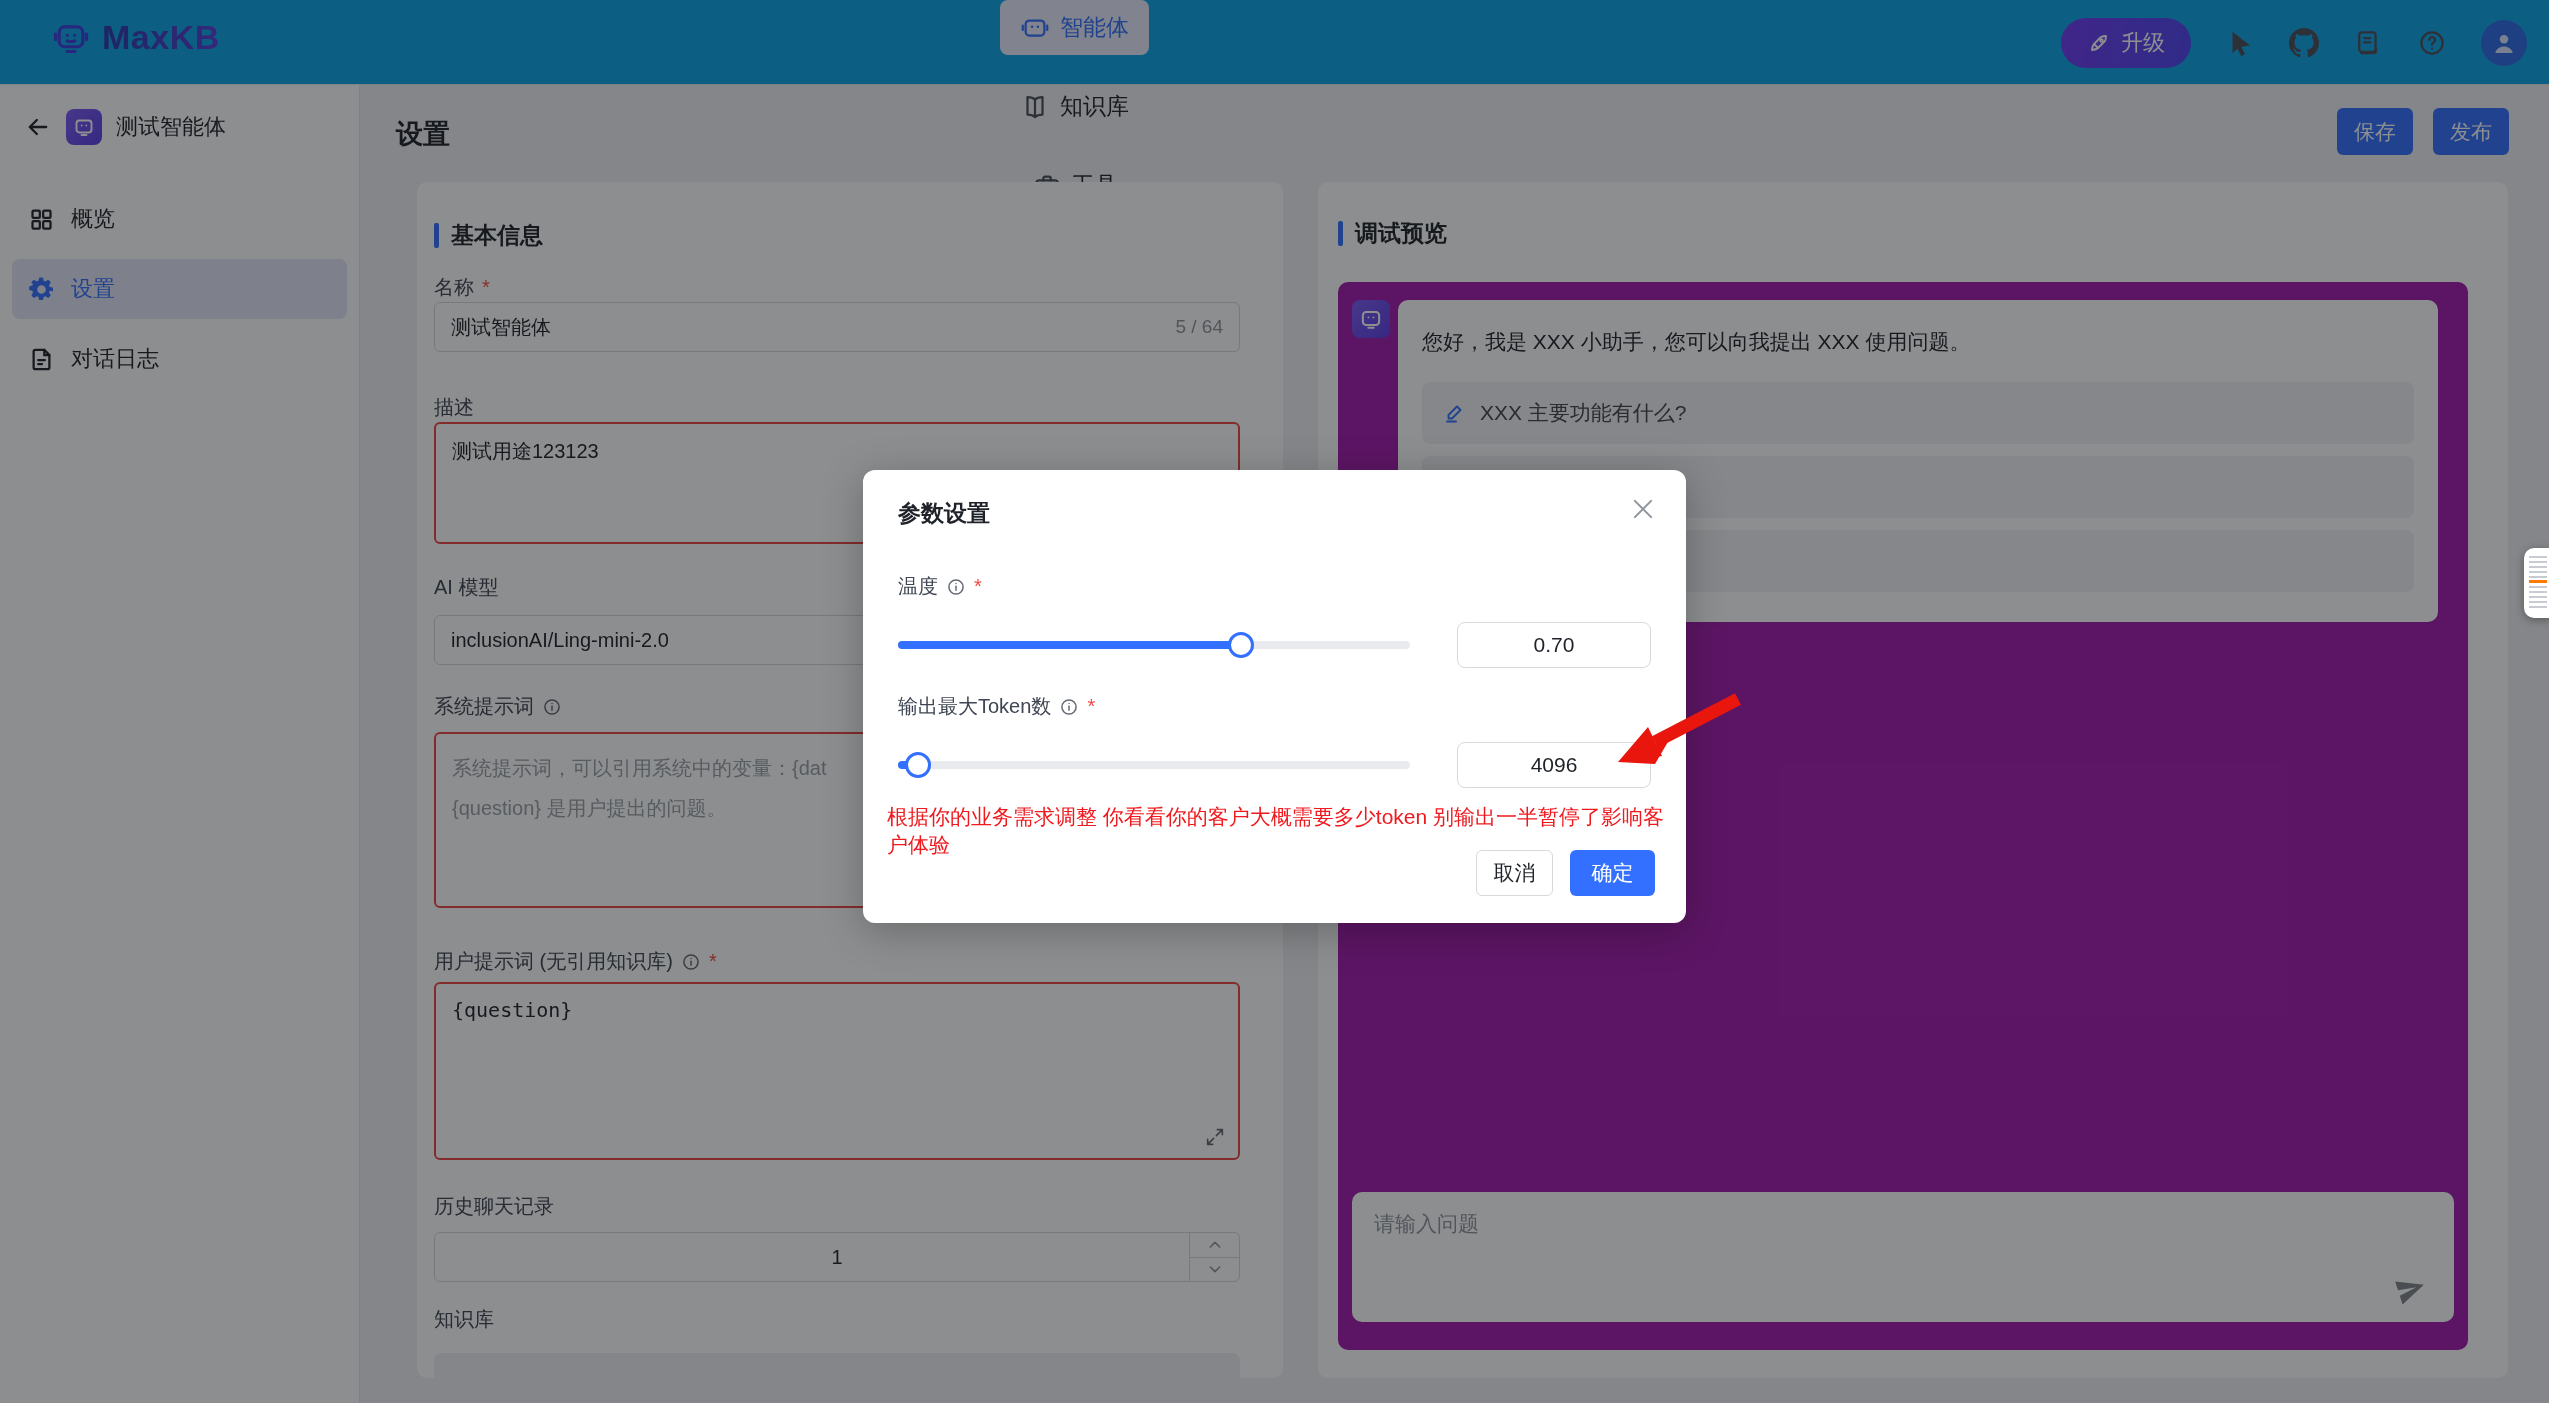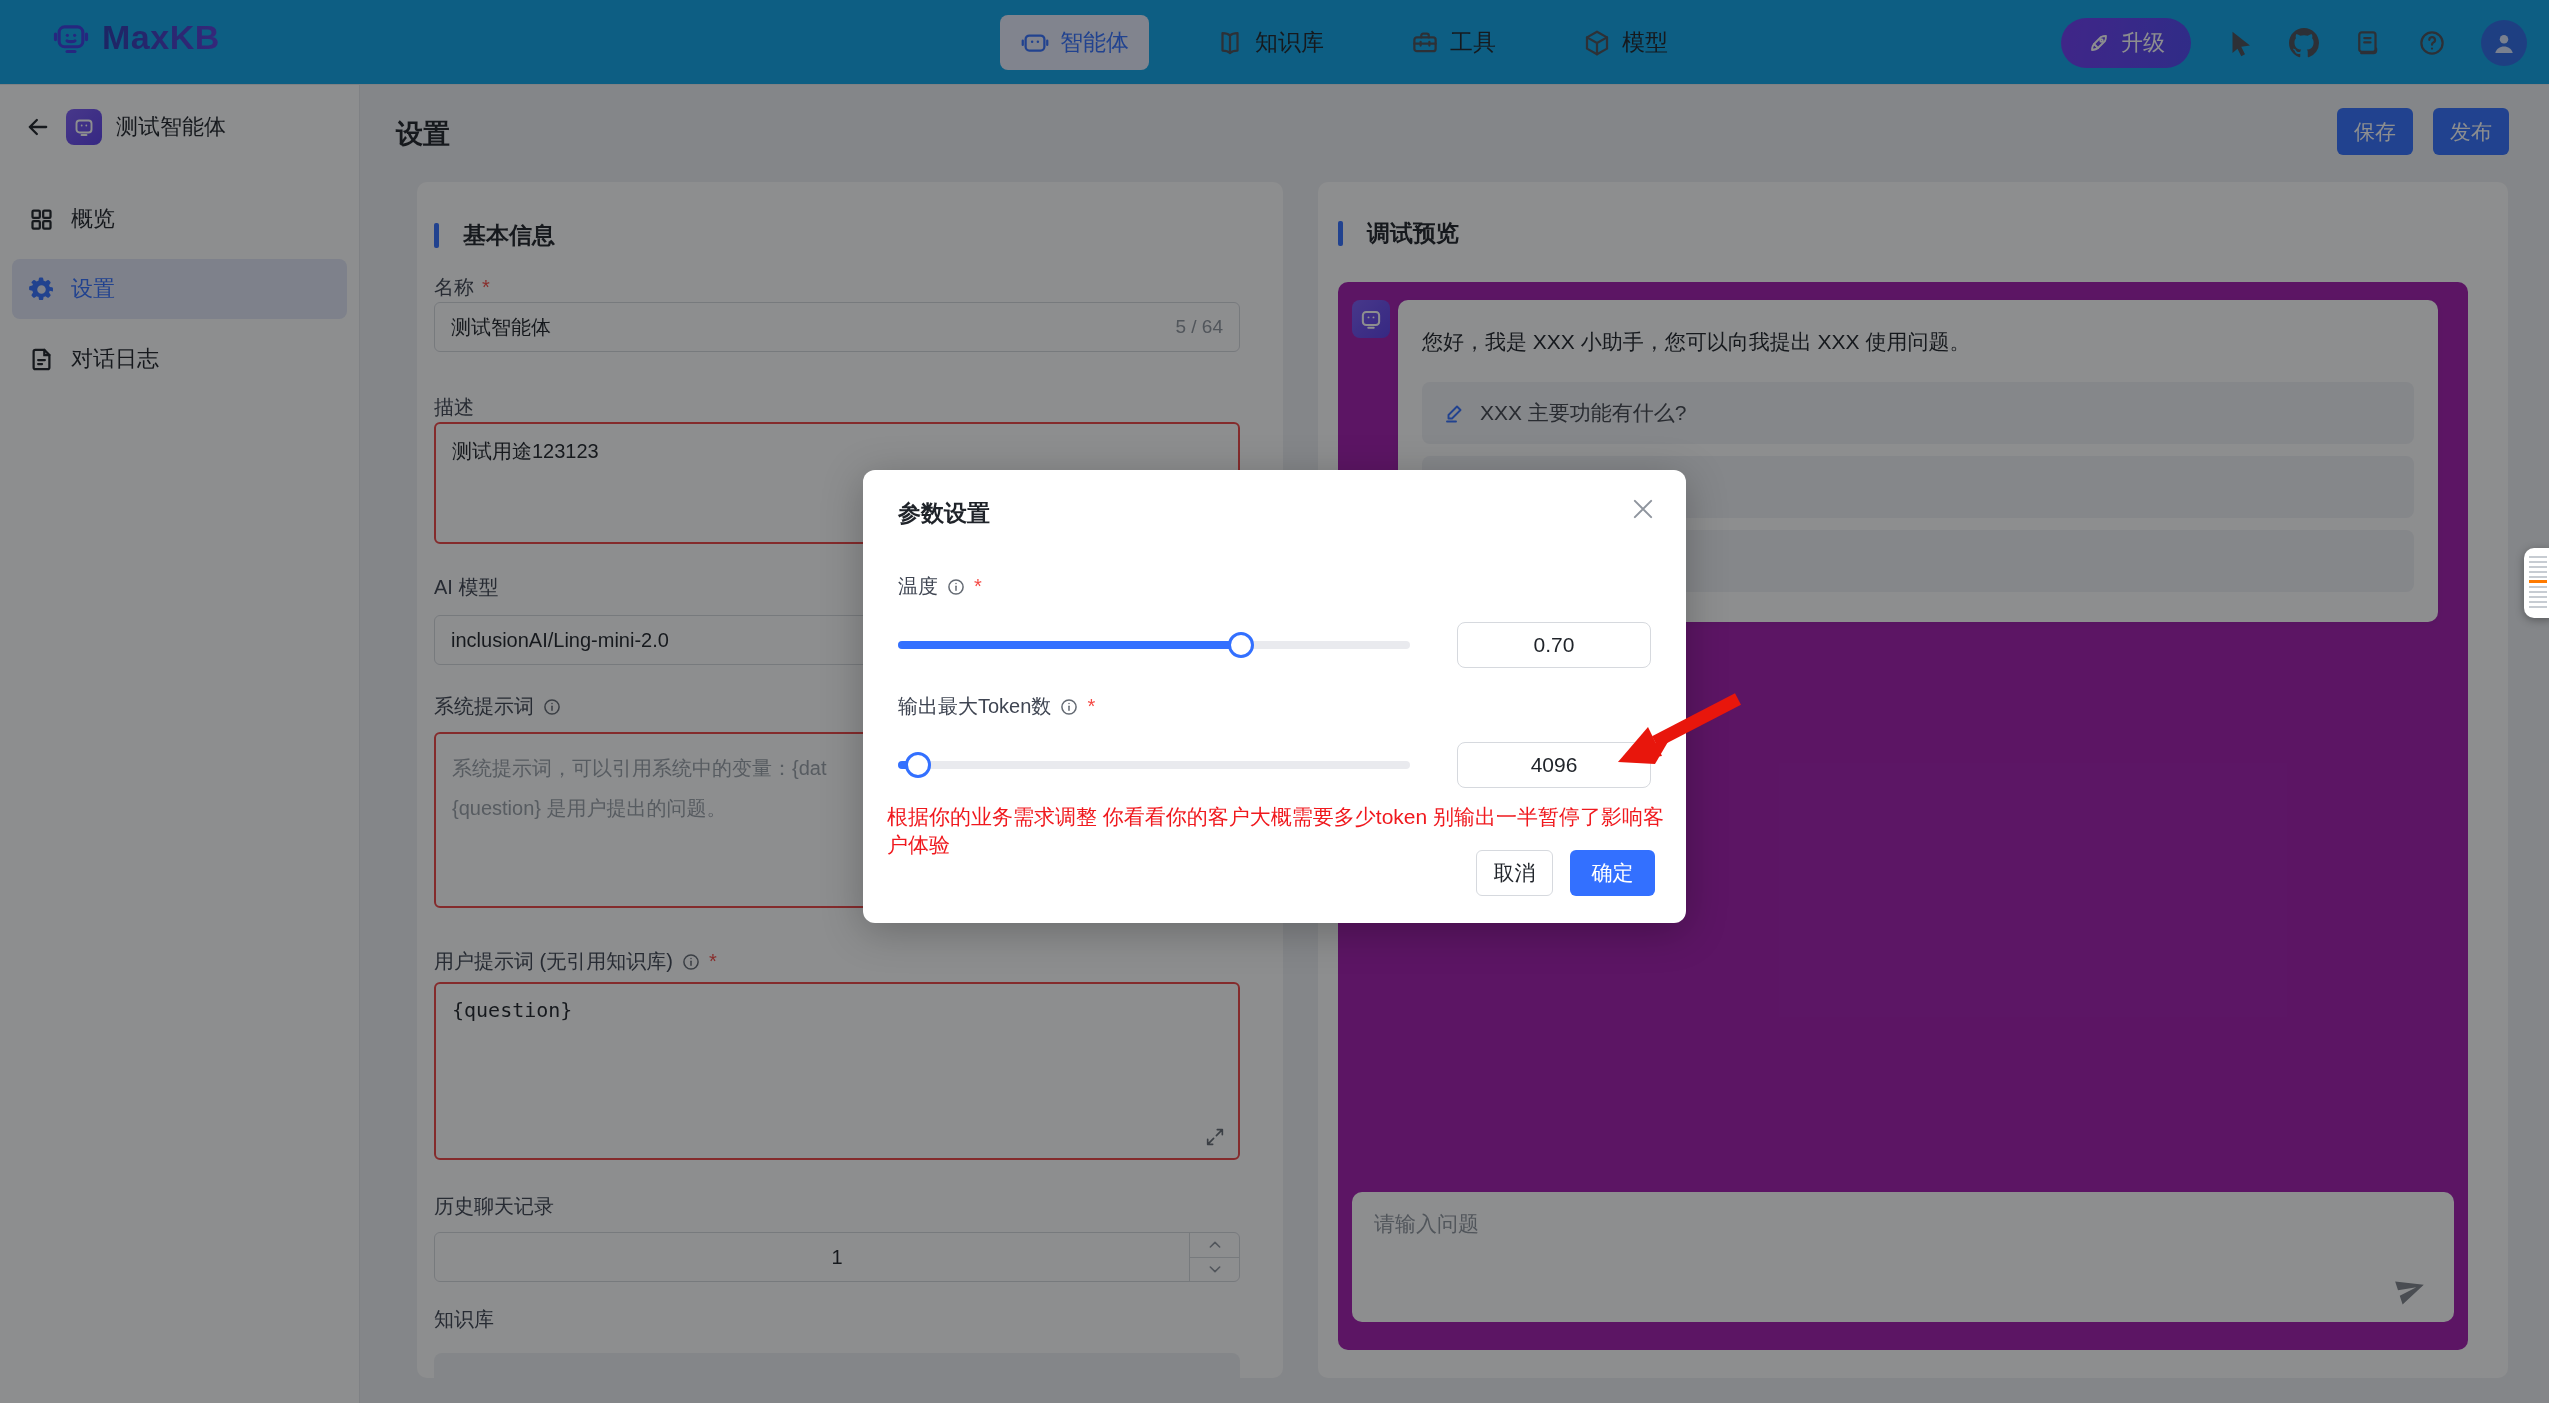--- a/index.html
+++ b/index.html
@@ -4,21 +4,21 @@
 <style>
   * { margin:0; padding:0; box-sizing:border-box; }
   body { font-family:"Liberation Sans", sans-serif; background:#333; }
   .screen { position:relative; width:2549px; height:1403px; background:#eff0f3; overflow:hidden; }
 
   
   .navbar { position:absolute; left:0; top:0; width:2549px; height:85px; background:#0ea5e9; border-bottom:1px solid #e5e7ea; z-index:1; }
   .brand { position:absolute; left:52px; top:18px; display:flex; align-items:center; gap:12px; }
   .brand-text { font-size:34px; font-weight:800; letter-spacing:0.5px;
     background:linear-gradient(90deg,#2b3aae,#5a3fd8); -webkit-background-clip:text; background-clip:text; color:#3a3fb8; -webkit-text-fill-color:transparent; }
-  .nav-center { position:absolute; left:1000px; top:0; height:85px; display:flex; align-items:center; gap:46px; }
+  .nav-center { position:absolute; left:1000px; top:0; height:85px; display:flex; align-items:center; gap:24px;flex-direction:column; }
   .nav-item { display:flex; align-items:center; gap:10px; font-size:23px; color:#1f2329; padding:12px 20px; border-radius:8px; cursor:pointer; }
   .nav-item.active { background:#e9edfd; color:#3370ff; }
   .nav-right { position:absolute; right:22px; top:0; height:85px; display:flex; align-items:center; gap:34px; }
   .upgrade-btn { display:flex; align-items:center; gap:10px; color:#fff; font-size:22px; padding:10px 26px; border-radius:999px;
     background:linear-gradient(100deg,#6e3bf2,#4f46f0); }
   .nav-icon { width:30px; height:30px; color:#4a4f57; }
   .user-avatar { width:46px; height:46px; border-radius:50%; background:#2e6be6; display:flex; align-items:center; justify-content:center; }
 
   
   .sidebar { position:absolute; left:0; top:85px; width:360px; height:1318px; background:#fff; border-right:1px solid #e5e7ea; z-index:1; }
@@ -31,21 +31,21 @@
   .side-icon { width:27px; height:27px; flex:0 0 auto; }
 
   
   .page-title { position:absolute; left:396px; top:116px; font-size:27px; font-weight:bold; color:#1f2329; z-index:1; }
   .btn { display:inline-flex; align-items:center; justify-content:center; font-size:21px; border-radius:6px; cursor:pointer; }
   .save-btn { position:absolute; left:2337px; top:108px; width:76px; height:47px; background:#3370ff; color:#fff; z-index:1; }
   .publish-btn { position:absolute; left:2433px; top:108px; width:76px; height:47px; background:#3370ff; color:#fff; z-index:1; }
 
   
   .left-card { position:absolute; left:417px; top:182px; width:866px; height:1196px; background:#fff; border-radius:10px; z-index:1; overflow:hidden; }
-  .sec-head { position:absolute; display:flex; align-items:center; gap:24px; }
+  .sec-head { position:absolute; display:flex; align-items:center; gap:12px; }
   .sec-bar { width:5px; height:25px; background:#3370ff; border-radius:2px; }
   .sec-title { font-size:23px; font-weight:bold; color:#1f2329; }
   .f-label { position:absolute; font-size:20px; color:#3f4552; display:flex; align-items:center; gap:8px; }
   .req { color:#f54a45; font-size:20px; }
   .info-ic { width:20px; height:20px; color:#646a73; }
   .f-input { position:absolute; left:17px; width:806px; background:#fff; border:1px solid #d6d9de; border-radius:6px; font-size:20px; color:#1f2329; display:flex; align-items:center; padding:0 16px; }
   .f-area { position:absolute; left:17px; width:806px; background:#fff; border:2px solid #ef4444; border-radius:6px; font-size:20px; color:#1f2329; padding:14px 16px; }
   .counter { margin-left:auto; color:#8f959e; font-size:19px; }
   .ph { color:#9aa0a8; }
   .mono { font-family:"DejaVu Sans Mono", monospace; }

